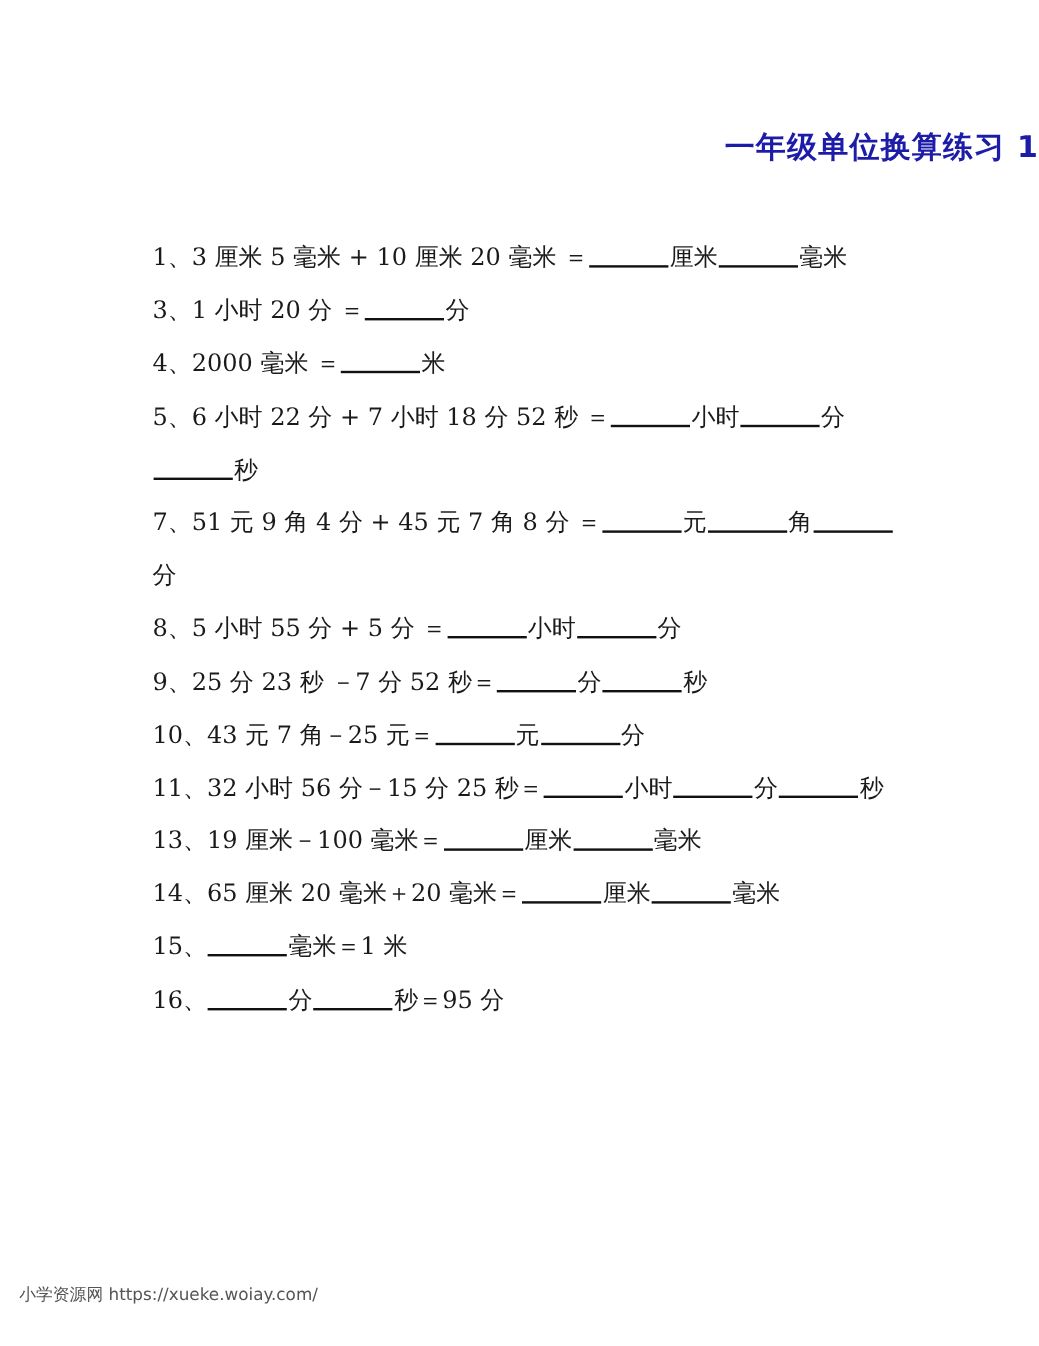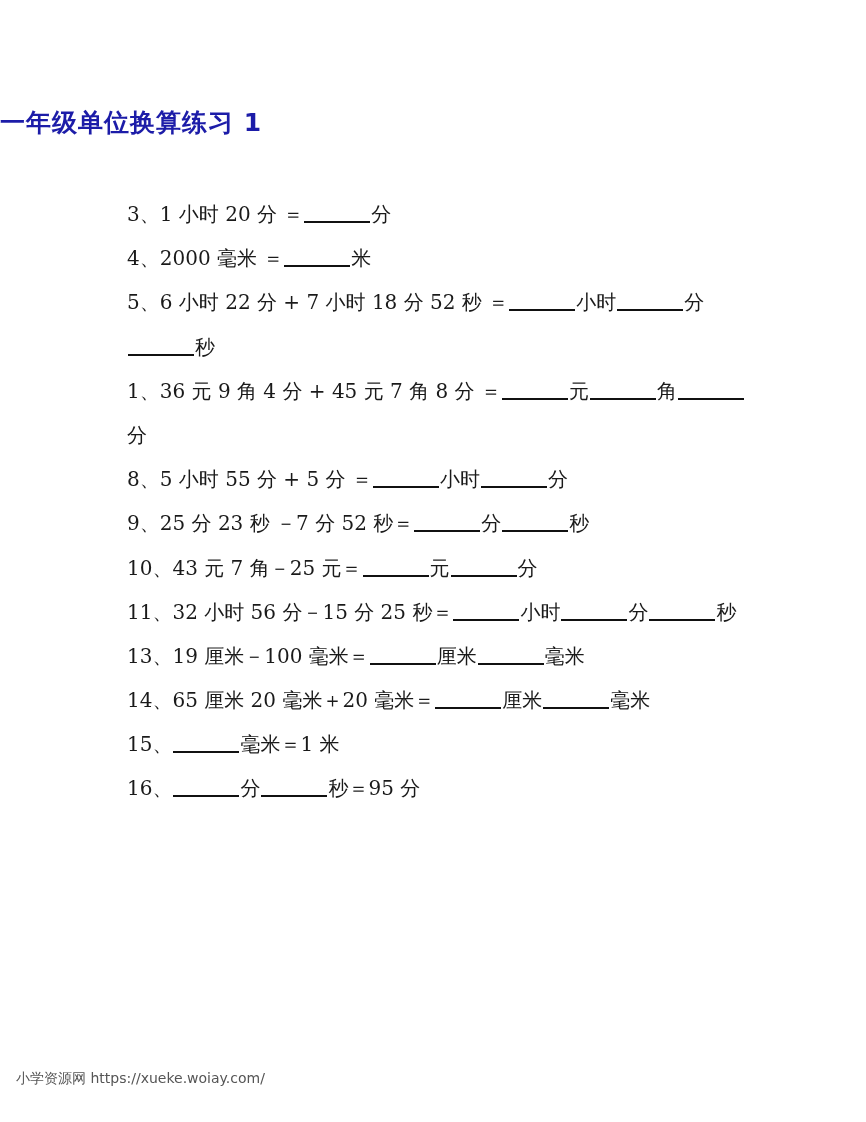--- a/index.html
+++ b/index.html
@@ -13,21 +13,21 @@
       position: relative;
       overflow: hidden;
       font-family: "DejaVu Serif", "Liberation Serif", serif;
       color: #1a1a1a;
     }
     .page-title {
       position: absolute;
       top: 106px;
       left: 0;
       width: 866px;
-      text-align: left;
+      text-align: right;
       font-family: "DejaVu Sans", "Liberation Sans", sans-serif;
       font-weight: bold;
       font-size: 25px;
       color: #1c1ca8;
       letter-spacing: 1px;
     }
     .questions {
       position: absolute;
       top: 196px;
       left: 127px;
@@ -58,25 +58,26 @@
       color: #555;
       padding-left: 16px;
     }
   </style>
 </head>
 <body>
 
 <div class="page-title">一年级单位换算练习 1</div>
 
 <div class="questions" id="question-list">
+    <div class="q-line"><span>1、3 厘米 5 毫米 + 10 厘米 20 毫米 ＝</span><span class="blank"></span><span>厘米</span><span class="blank"></span><span>毫米</span></div>
     <div class="q-line"><span>3、1 小时 20 分 ＝</span><span class="blank"></span><span>分</span></div>
     <div class="q-line"><span>4、2000 毫米 ＝</span><span class="blank"></span><span>米</span></div>
     <div class="q-line"><span>5、6 小时 22 分 + 7 小时 18 分 52 秒 ＝</span><span class="blank"></span><span>小时</span><span class="blank"></span><span>分</span></div>
     <div class="q-line"><span class="blank"></span><span>秒</span></div>
-    <div class="q-line"><span>1、36 元 9 角 4 分 + 45 元 7 角 8 分 ＝</span><span class="blank"></span><span>元</span><span class="blank"></span><span>角</span><span class="blank"></span></div>
+    <div class="q-line"><span>7、51 元 9 角 4 分 + 45 元 7 角 8 分 ＝</span><span class="blank"></span><span>元</span><span class="blank"></span><span>角</span><span class="blank"></span></div>
     <div class="q-line"><span>分</span></div>
     <div class="q-line"><span>8、5 小时 55 分 + 5 分 ＝</span><span class="blank"></span><span>小时</span><span class="blank"></span><span>分</span></div>
     <div class="q-line"><span>9、25 分 23 秒 －7 分 52 秒＝</span><span class="blank"></span><span>分</span><span class="blank"></span><span>秒</span></div>
     <div class="q-line"><span>10、43 元 7 角－25 元＝</span><span class="blank"></span><span>元</span><span class="blank"></span><span>分</span></div>
     <div class="q-line"><span>11、32 小时 56 分－15 分 25 秒＝</span><span class="blank"></span><span>小时</span><span class="blank"></span><span>分</span><span class="blank"></span><span>秒</span></div>
     <div class="q-line"><span>13、19 厘米－100 毫米＝</span><span class="blank"></span><span>厘米</span><span class="blank"></span><span>毫米</span></div>
     <div class="q-line"><span>14、65 厘米 20 毫米＋20 毫米＝</span><span class="blank"></span><span>厘米</span><span class="blank"></span><span>毫米</span></div>
     <div class="q-line"><span>15、</span><span class="blank"></span><span>毫米＝1 米</span></div>
     <div class="q-line"><span>16、</span><span class="blank"></span><span>分</span><span class="blank"></span><span>秒＝95 分</span></div>
   </div>

